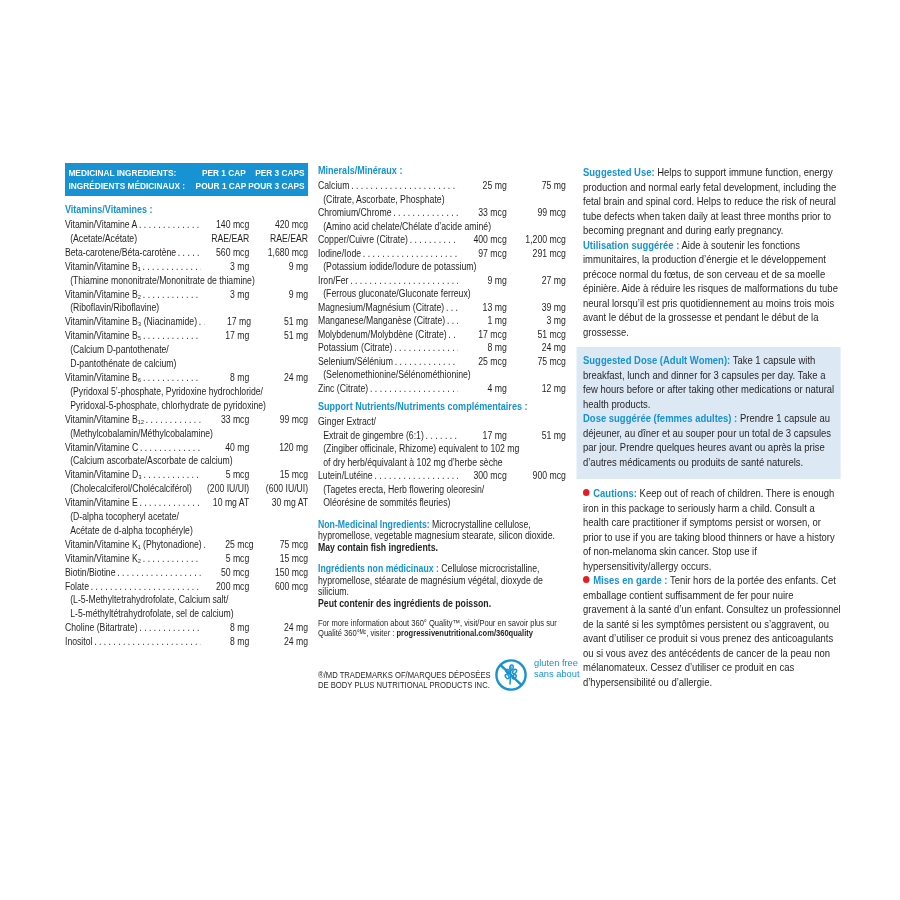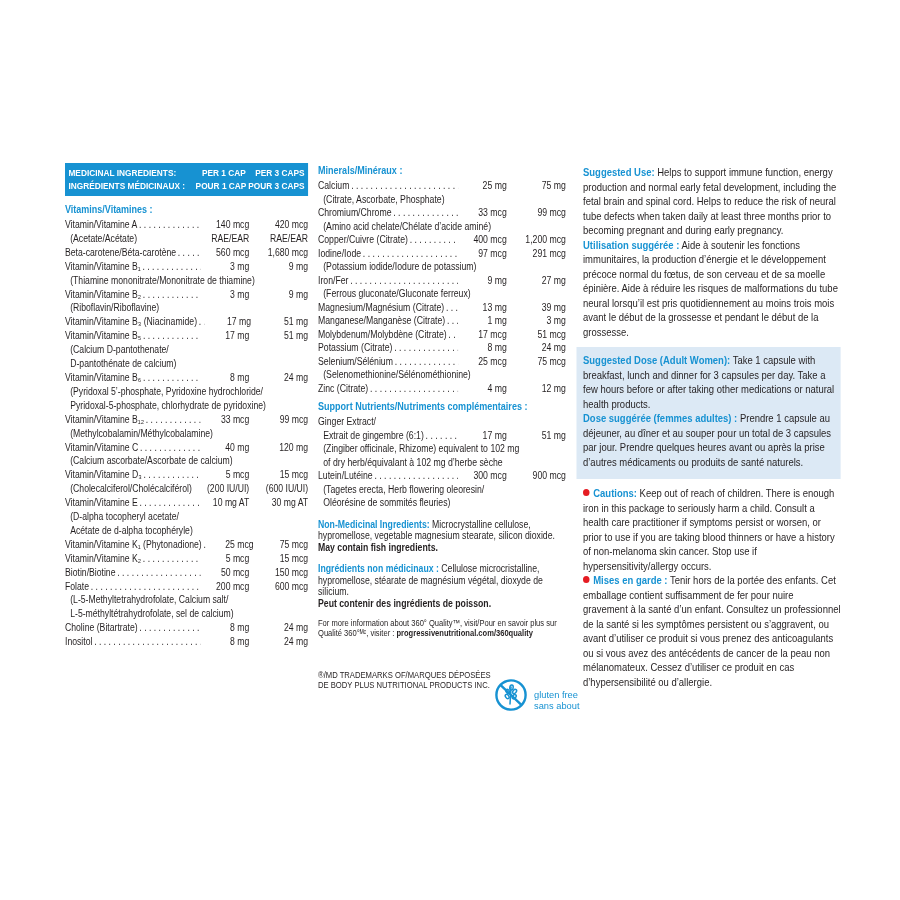--- a/index.html
+++ b/index.html
@@ -54,21 +54,21 @@
   .trademark{font-size:8.8px;line-height:10.6px;margin-top:31px;}
 
   
   .para{font-size:10.2px;line-height:14.5px;}
   .para .lead{color:var(--blue);font-weight:bold;}
   .dose-box{background:var(--boxbg);margin:7px 0 8px -7px;padding:7px 6px 9px 7px;}
   .bullet{display:inline-block;width:7px;height:7px;border-radius:50%;
           background:var(--red);margin-right:4px;position:relative;top:-1px;}
 
   
-  .badge{position:absolute;left:494px;top:678px;display:flex;align-items:flex-end;}
+  .badge{position:absolute;left:494px;top:658px;display:flex;align-items:flex-start;}
   .badge svg{display:block;}
   .badge-text{margin-left:6px;color:var(--blue);font-size:9.3px;line-height:10.8px;
               font-weight:normal;}
 </style>
 </head>
 <body>
 
 <div class="sheet">
 
   <div id="col-left" class="col">

